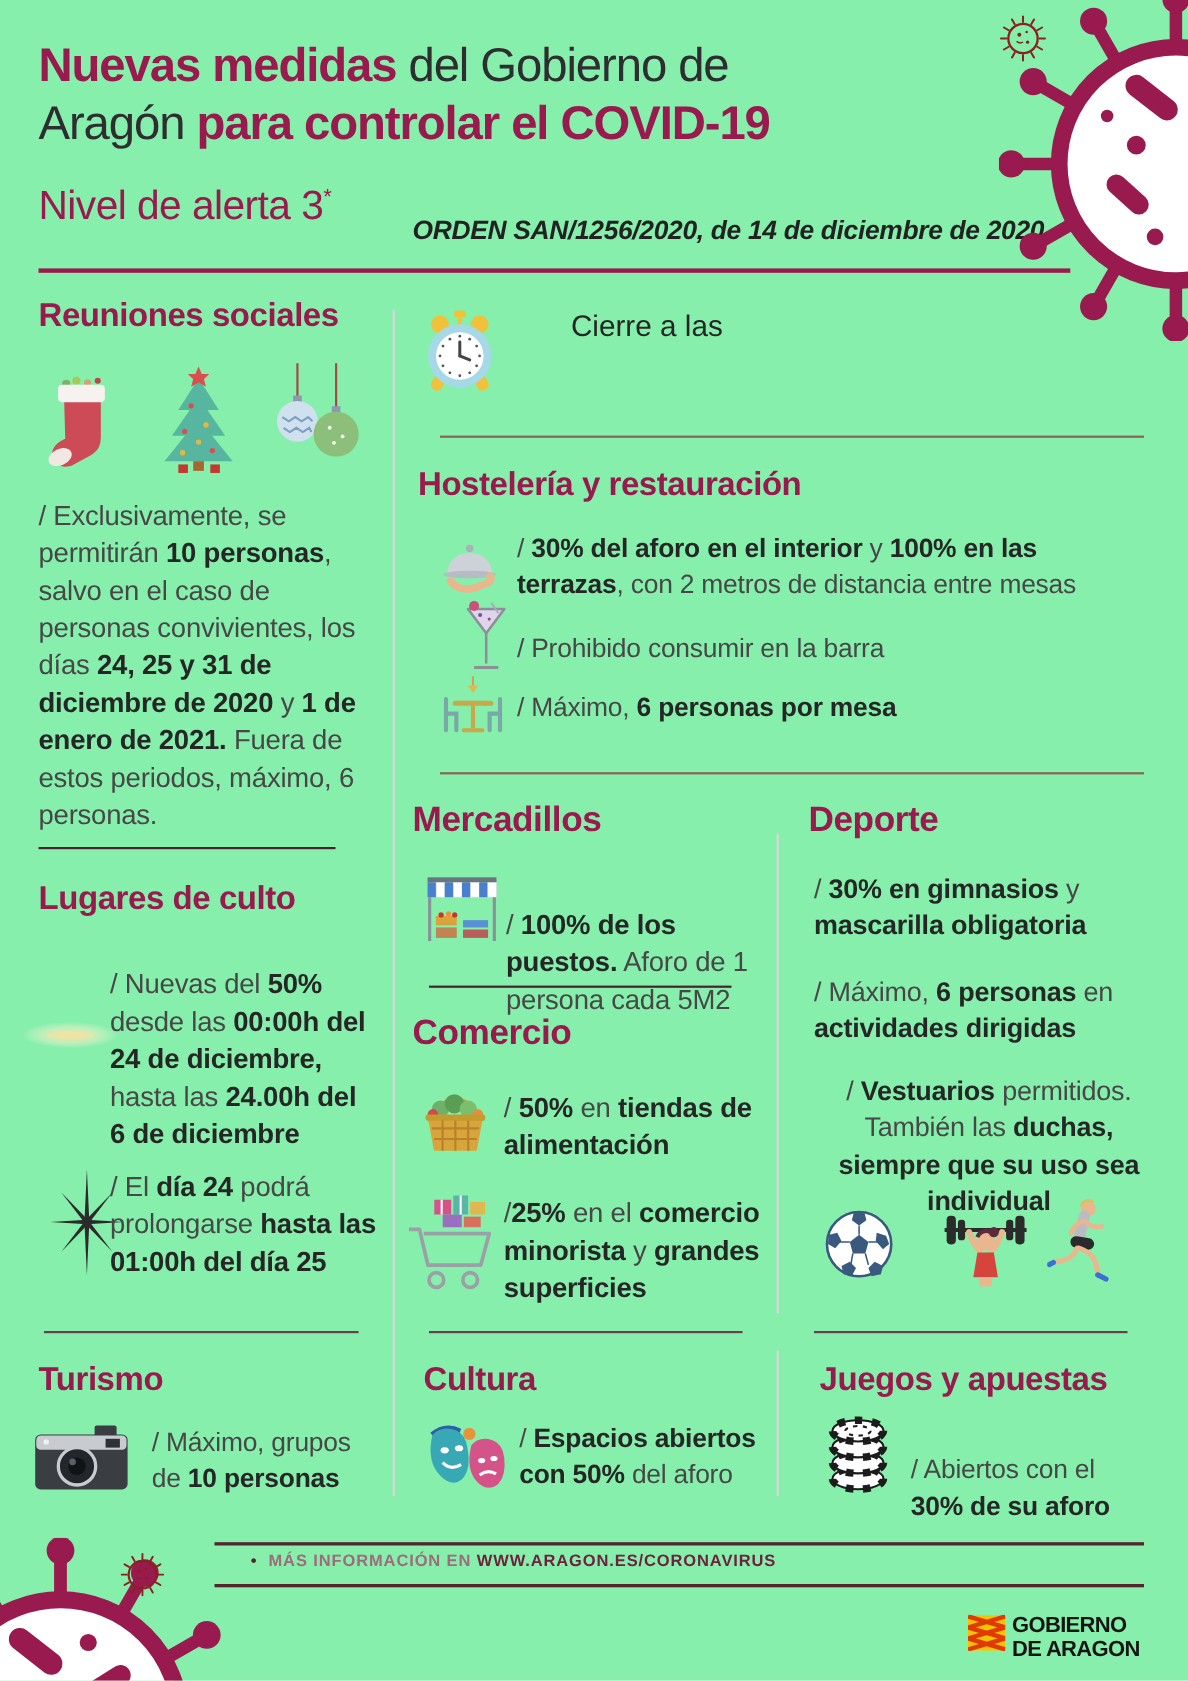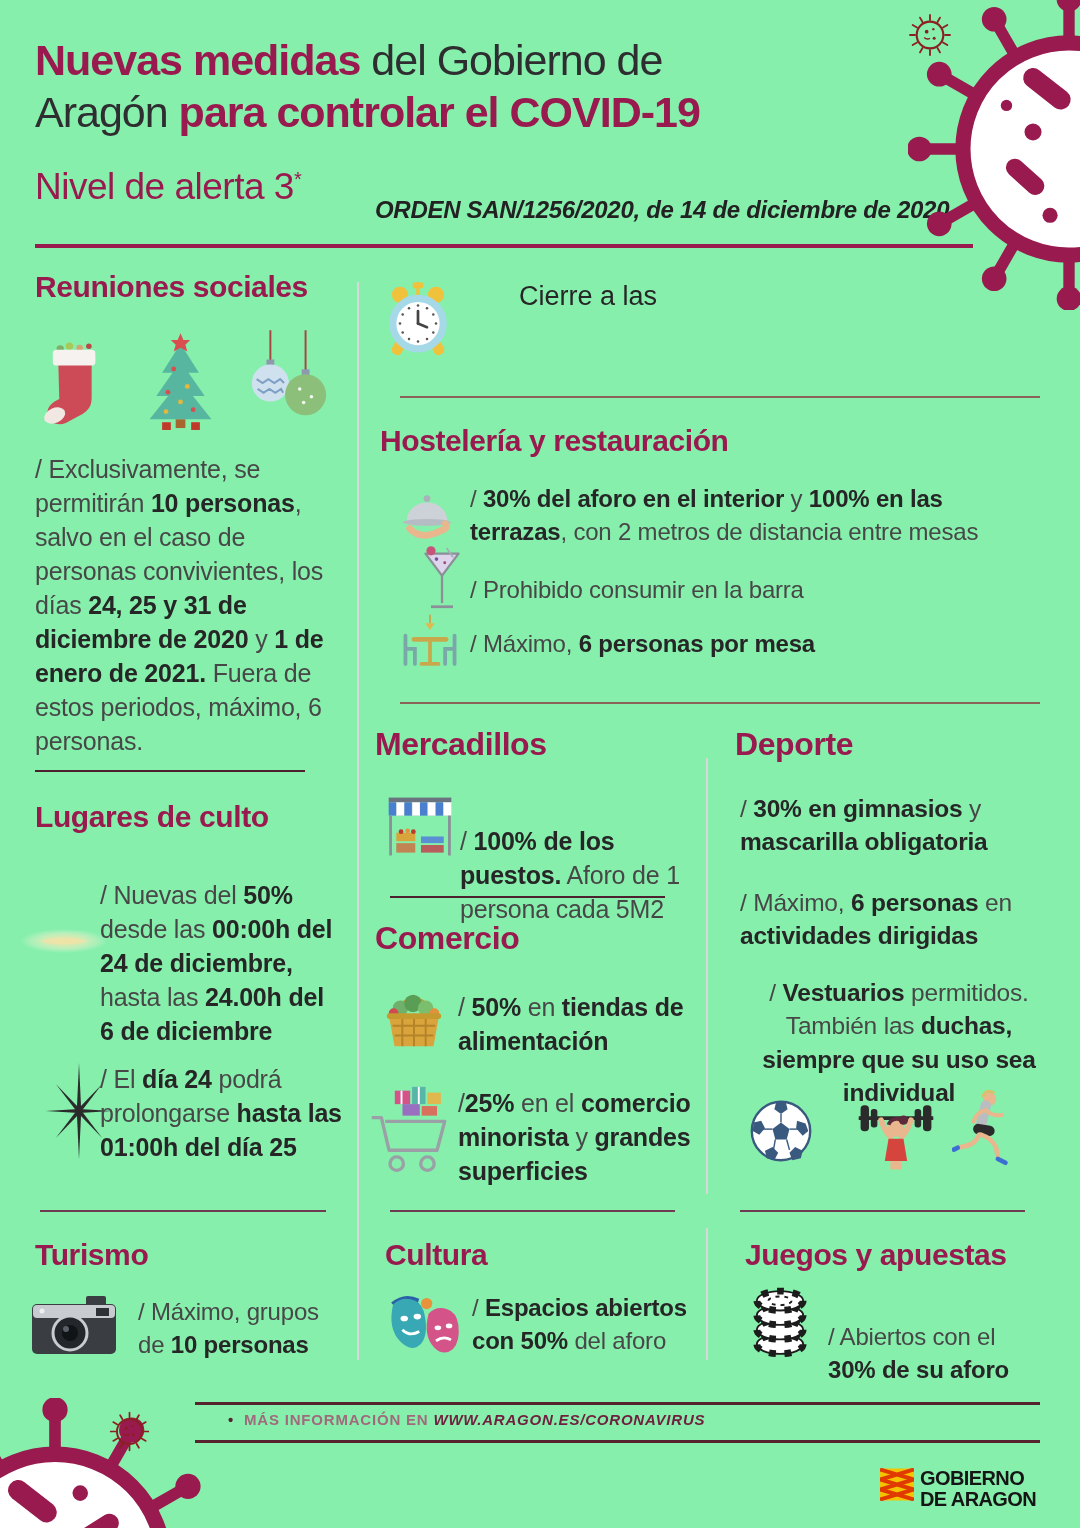--- a/index.html
+++ b/index.html
@@ -46,21 +46,21 @@
   .rule-f { left:195px; width:845px; height:3px; background:#56242e;}
   .vrule { width:2px; background:#d8d8d8; }
   .vrule-main { left:357px; top:282px; height:1078px; }
   .vrule-mid  { left:706px; top:758px; height:436px; }
   .vrule-bot  { left:706px; top:1228px; height:132px; }
 
   
   .finfo { left:228px; top:1411px; font-size:15px; font-weight:700; letter-spacing:0.8px; white-space:nowrap;}
   .finfo .bullet { color:#56242e; margin-right:10px;}
   .finfo .lab { color:#a06a7c; }
-  .finfo .url { color:#70203f;font-style:italic; }
+  .finfo .url { color:#70203f; }
   .logo { left:880px; top:1468px; display:flex; gap:6px; align-items:flex-start;}
   .logo-txt { font-size:20px; font-weight:700; color:#151515; line-height:21px; letter-spacing:-0.6px;}
 
   .virus-big { color:#991a4e; }
   .virus-small { color:#8a2020; }
 </style>
 </head>
 <body>
 
 <svg width="0" height="0" style="position:absolute">

